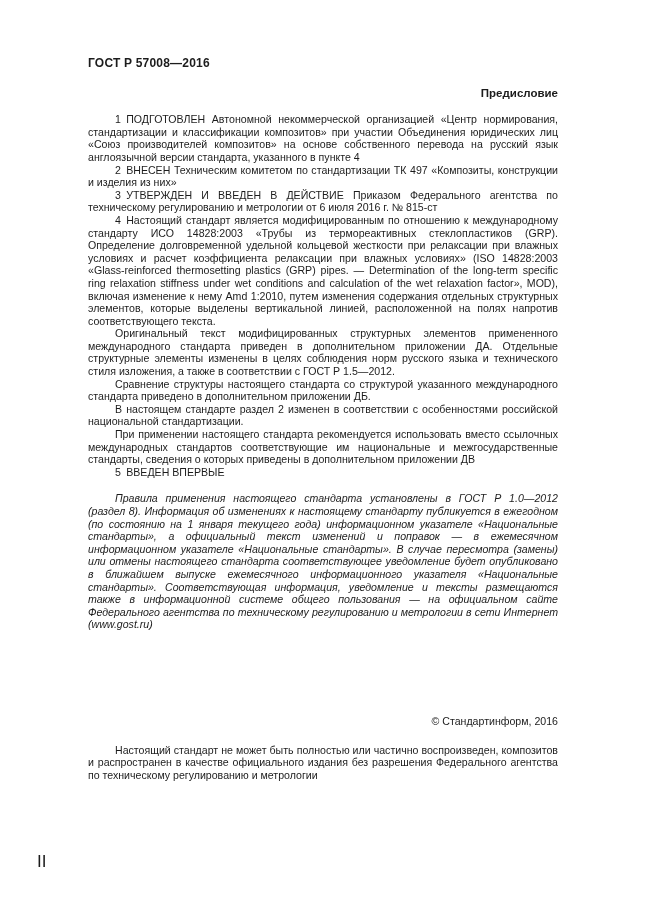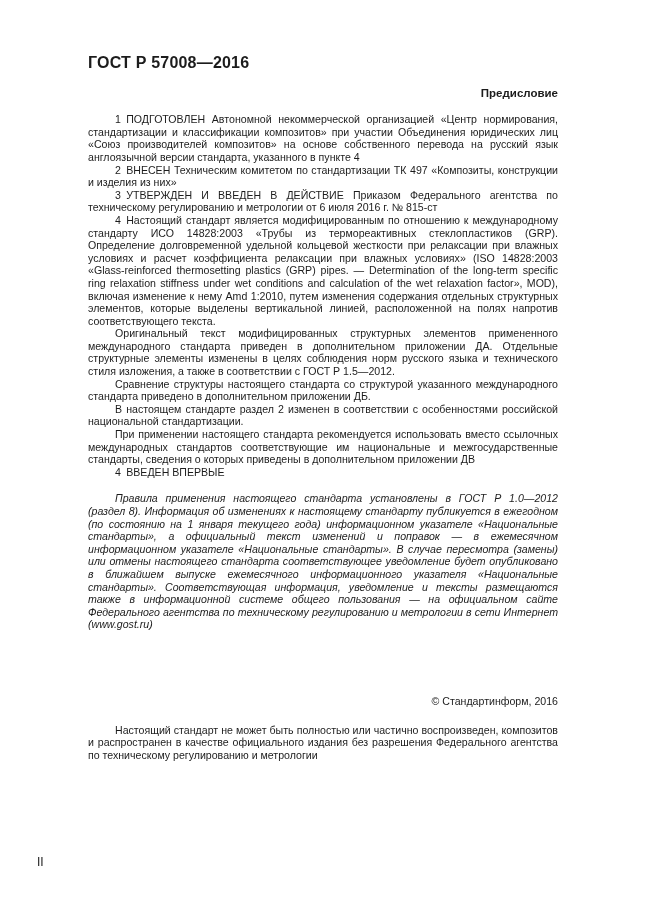--- a/index.html
+++ b/index.html
@@ -16,21 +16,21 @@
     padding: 57px 88px 0 88px;
     font-family: "Liberation Sans", sans-serif;
     font-size: 10.6px;
     line-height: 12.6px;
     color: #1c1c1c;
     overflow: hidden;
   }
   p { margin: 0; }
   .doc-header {
     font-weight: bold;
-    font-size: 16px;
+    font-size: 12px;
     letter-spacing: 0.2px;
   }
   .doc-title {
     font-weight: bold;
     font-size: 11.5px;
     text-align: right;
     margin-top: 17px;
   }
   .item {
     text-align: justify;
@@ -43,32 +43,32 @@
     text-indent: 27px;
   }
   .note {
     font-style: italic;
     text-align: justify;
     text-indent: 27px;
     margin-top: 14px;
   }
   .copyright {
     text-align: right;
-    margin-top: 64px;
+    margin-top: 84px;
   }
   .restriction {
     text-align: justify;
     text-indent: 27px;
     margin-top: 16px;
   }
   .page-number {
     position: absolute;
     left: 37px;
     bottom: 44px;
-    font-size: 12px;
+    font-size: 17px;
   }
 </style>
 </head>
 <body>
 
 <div class="page">
 
   <div class="doc-header">ГОСТ Р 57008—2016</div>
 
   <div class="doc-title">Предисловие</div>
@@ -82,21 +82,21 @@
   <p class="item">4 Настоящий стандарт является модифицированным по отношению к международному стандарту ИСО 14828:2003 «Трубы из термореактивных стеклопластиков (GRP). Определение долговременной удельной кольцевой жесткости при релаксации при влажных условиях и расчет коэффициента релаксации при влажных условиях» (ISO 14828:2003 «Glass-reinforced thermosetting plastics (GRP) pipes. — Determination of the long-term specific ring relaxation stiffness under wet conditions and calculation of the wet relaxation factor», MOD), включая изменение к нему Amd 1:2010, путем изменения содержания отдельных структурных элементов, которые выделены вертикальной линией, расположенной на полях напротив соответствующего текста.</p>
 
   <p class="cont">Оригинальный текст модифицированных структурных элементов примененного международного стандарта приведен в дополнительном приложении ДА. Отдельные структурные элементы изменены в целях соблюдения норм русского языка и технического стиля изложения, а также в соответствии с ГОСТ Р 1.5—2012.</p>
 
   <p class="cont">Сравнение структуры настоящего стандарта со структурой указанного международного стандарта приведено в дополнительном приложении ДБ.</p>
 
   <p class="cont">В настоящем стандарте раздел 2 изменен в соответствии с особенностями российской национальной стандартизации.</p>
 
   <p class="cont">При применении настоящего стандарта рекомендуется использовать вместо ссылочных международных стандартов соответствующие им национальные и межгосударственные стандарты, сведения о которых приведены в дополнительном приложении ДВ</p>
 
-  <p class="item">4 ВВЕДЕН ВПЕРВЫЕ</p>
+  <p class="item">5 ВВЕДЕН ВПЕРВЫЕ</p>
 
   <p class="note">Правила применения настоящего стандарта установлены в ГОСТ Р 1.0—2012 (раздел 8). Информация об изменениях к настоящему стандарту публикуется в ежегодном (по состоянию на 1 января текущего года) информационном указателе «Национальные стандарты», а официальный текст изменений и поправок — в ежемесячном информационном указателе «Национальные стандарты». В случае пересмотра (замены) или отмены настоящего стандарта соответствующее уведомление будет опубликовано в ближайшем выпуске ежемесячного информационного указателя «Национальные стандарты». Соответствующая информация, уведомление и тексты размещаются также в информационной системе общего пользования — на официальном сайте Федерального агентства по техническому регулированию и метрологии в сети Интернет (www.gost.ru)</p>
 
   <p class="copyright">© Стандартинформ, 2016</p>
 
   <p class="restriction">Настоящий стандарт не может быть полностью или частично воспроизведен, композитов и распространен в качестве официального издания без разрешения Федерального агентства по техническому регулированию и метрологии</p>
 
   <div class="page-number">II</div>
 
 </div>

